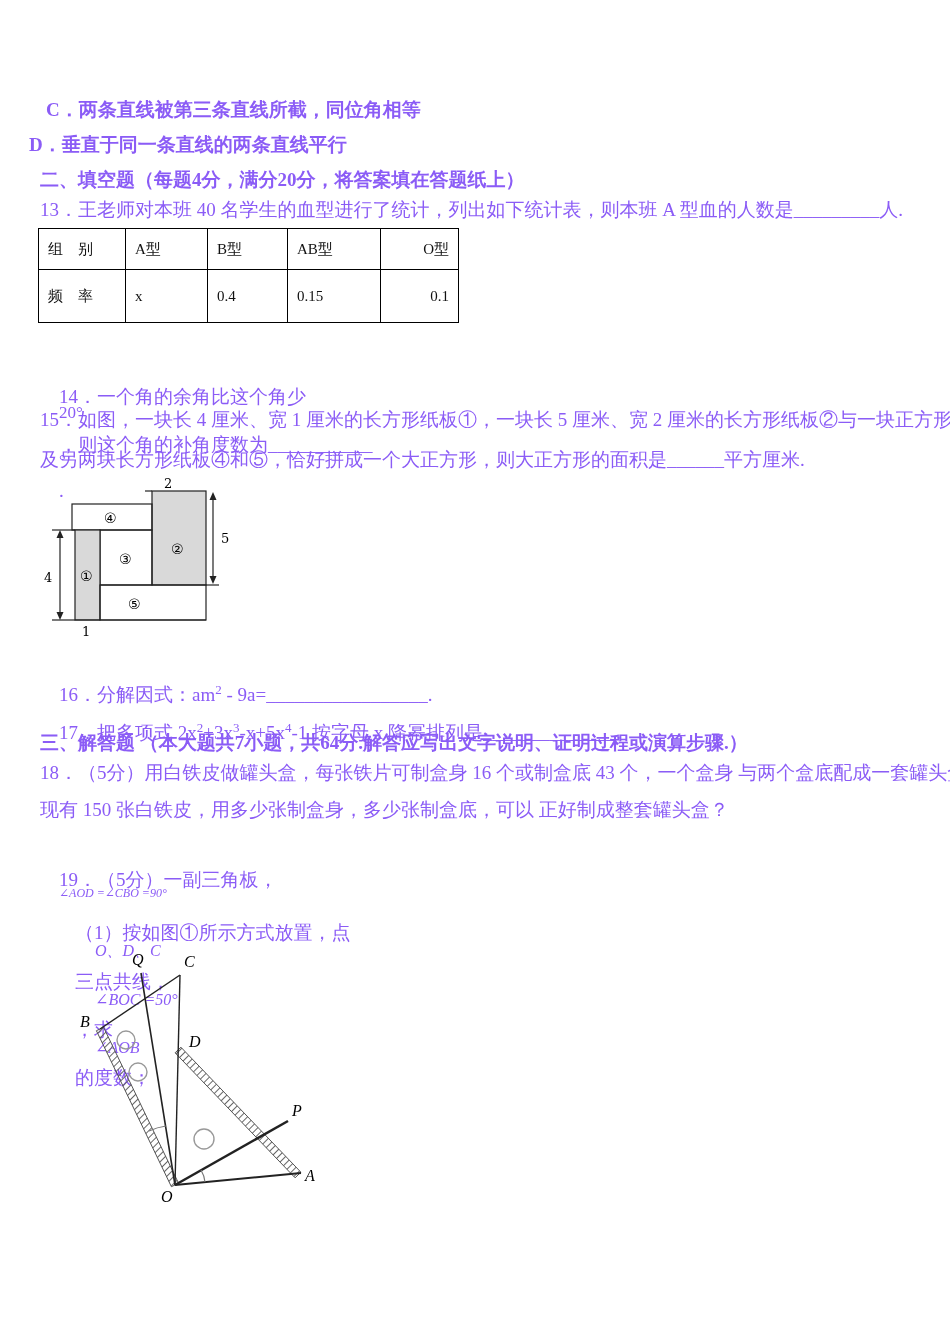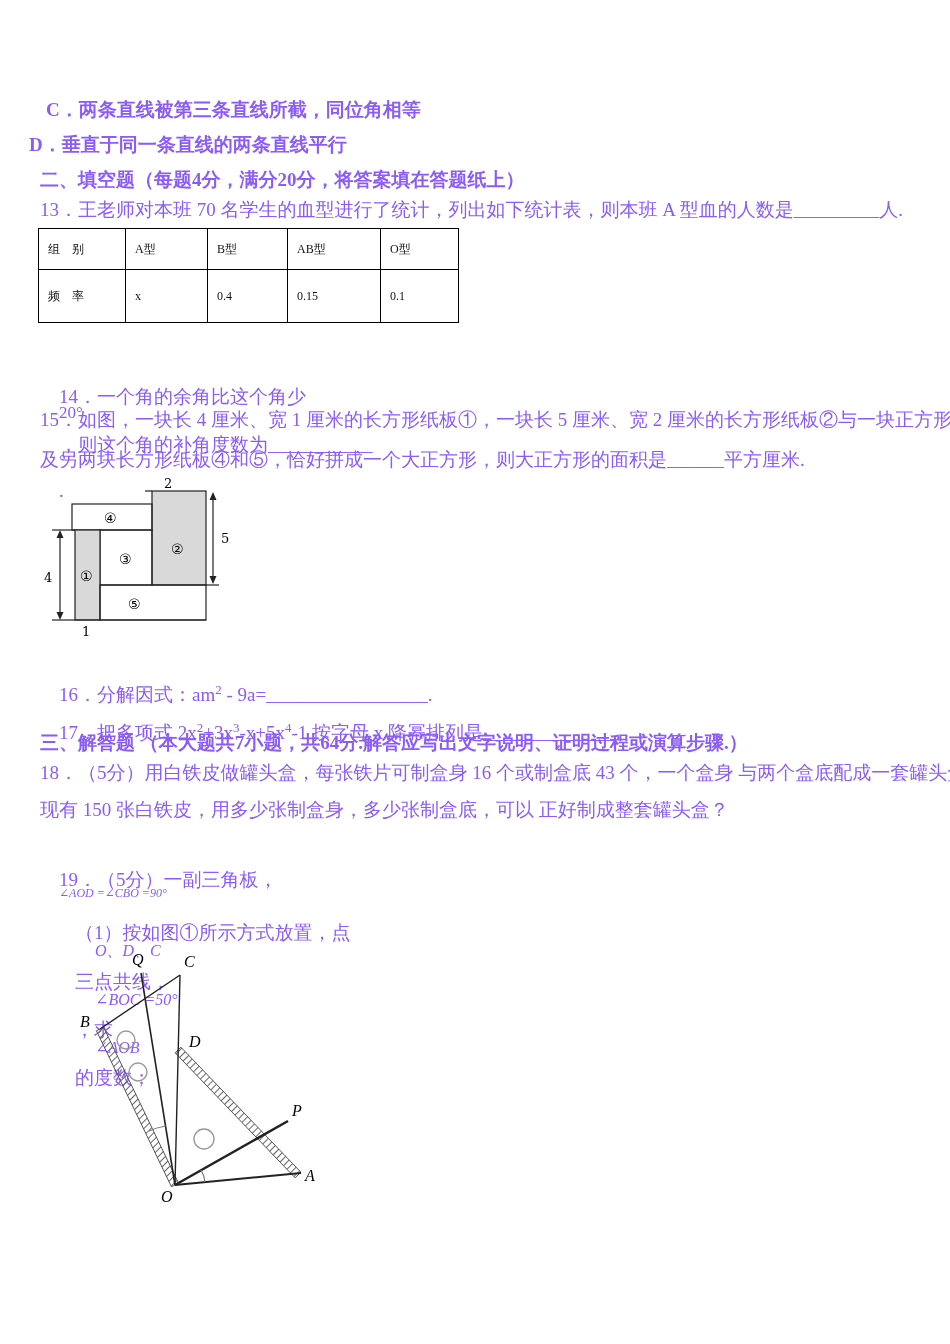--- a/index.html
+++ b/index.html
@@ -23,51 +23,51 @@
     font-style: italic;
   }
   .raised  { position: relative; top: -9px;  font-size: 17px; }
   .raised2 { position: relative; top: -13px; font-size: 12px; }
   .raisedm { position: relative; top: -7px;  font-size: 16px; margin-left: 20px; }
   sup.sp { font-size: 13px; vertical-align: super; line-height: 0; }
 
   .blood-table {
     position: absolute; left: 38px; top: 228px;
     border-collapse: collapse;
-    font-size: 12px; color: #111;
+    font-size: 15px; color: #111;
   }
   .blood-table td {
     border: 1.6px solid #000;
     padding: 0 9px;
     vertical-align: middle;
     white-space: pre;
   }
   .blood-table tr.r1 td { height: 40px; }
   .blood-table tr.r2 td { height: 52px; margin-left: 48px; }
   .blood-table td:nth-child(1) { width: 68px; }
   .blood-table td:nth-child(2) { width: 63px; }
   .blood-table td:nth-child(3) { width: 61px; }
   .blood-table td:nth-child(4) { width: 74px; }
-  .blood-table td:nth-child(5) { width: 59px; }
+  .blood-table td:nth-child(5) { width: 59px; text-align: right; }
 
   .fig { position: absolute; }
   svg text { user-select: none; }
 </style>
 </head>
 <body>
 
 <div class="page">
 
   <div class="line bold" style="left:46px; top:97px">C．两条直线被第三条直线所截，同位角相等</div>
 
   <div class="line bold" style="left:29px; top:132px">D．垂直于同一条直线的两条直线平行</div>
 
   <div class="line bold" style="left:40px; top:167px">二、填空题（每题4分，满分20分，将答案填在答题纸上）</div>
 
-  <div class="line" style="left:40px; top:197px">13．王老师对本班 70 名学生的血型进行了统计，列出如下统计表，则本班 A 型血的人数是_________人.</div>
+  <div class="line" style="left:40px; top:197px">13．王老师对本班 40 名学生的血型进行了统计，列出如下统计表，则本班 A 型血的人数是_________人.</div>
 
   <table class="blood-table">
     <tbody>
       <tr class="r1">
         <td>组　别</td>
         <td>A型</td>
         <td>B型</td>
         <td>AB型</td>
         <td>O型</td>
       </tr>

